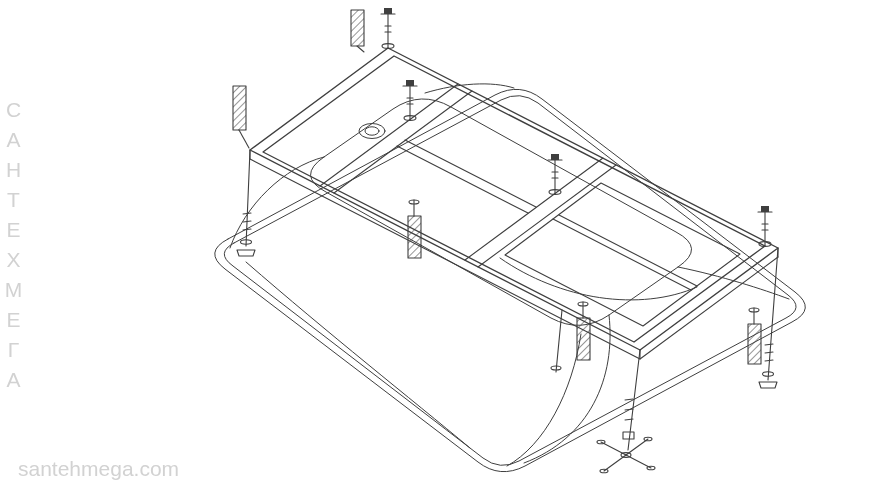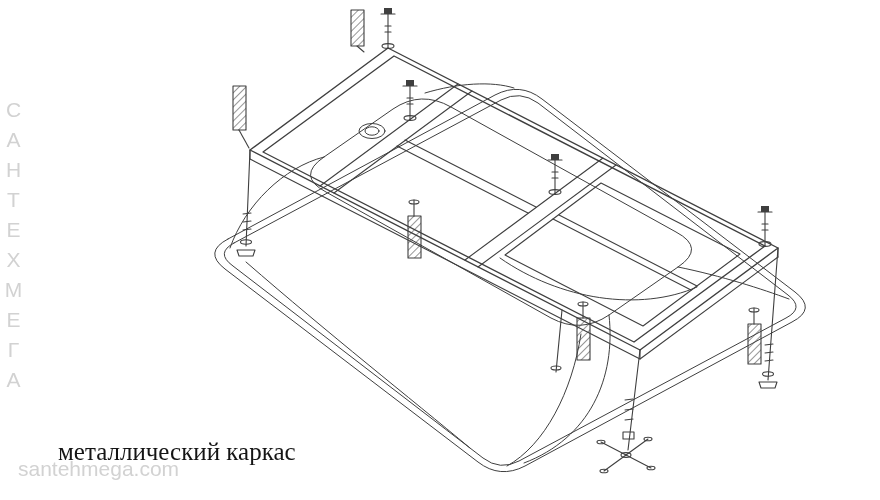--- a/index.html
+++ b/index.html
@@ -206,14 +206,13 @@
       </g>
       <g>
         <rect class="hatch" x="748" y="324" width="13" height="40"></rect>
         <line x1="754" y1="324" x2="754" y2="308"></line>
         <ellipse cx="754" cy="310" rx="5" ry="2"></ellipse>
       </g>
     </g>
   </svg>
 
   <div class="wm-site">santehmega.com</div>
-  <div class="caption">металлический каркас</div>
 </div>
 
 </body></html>

